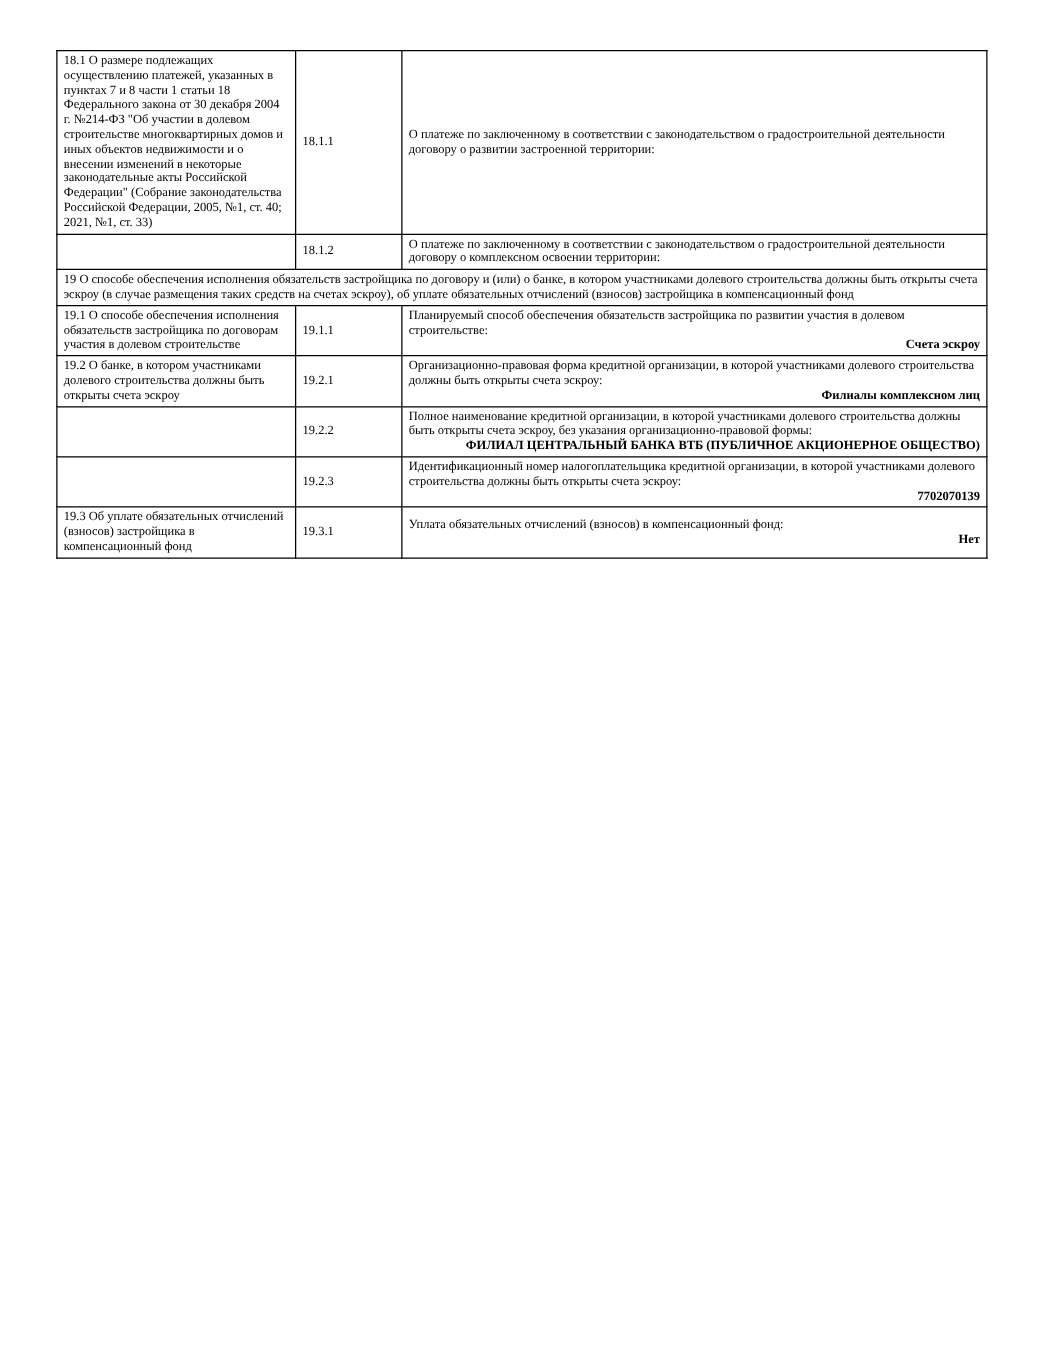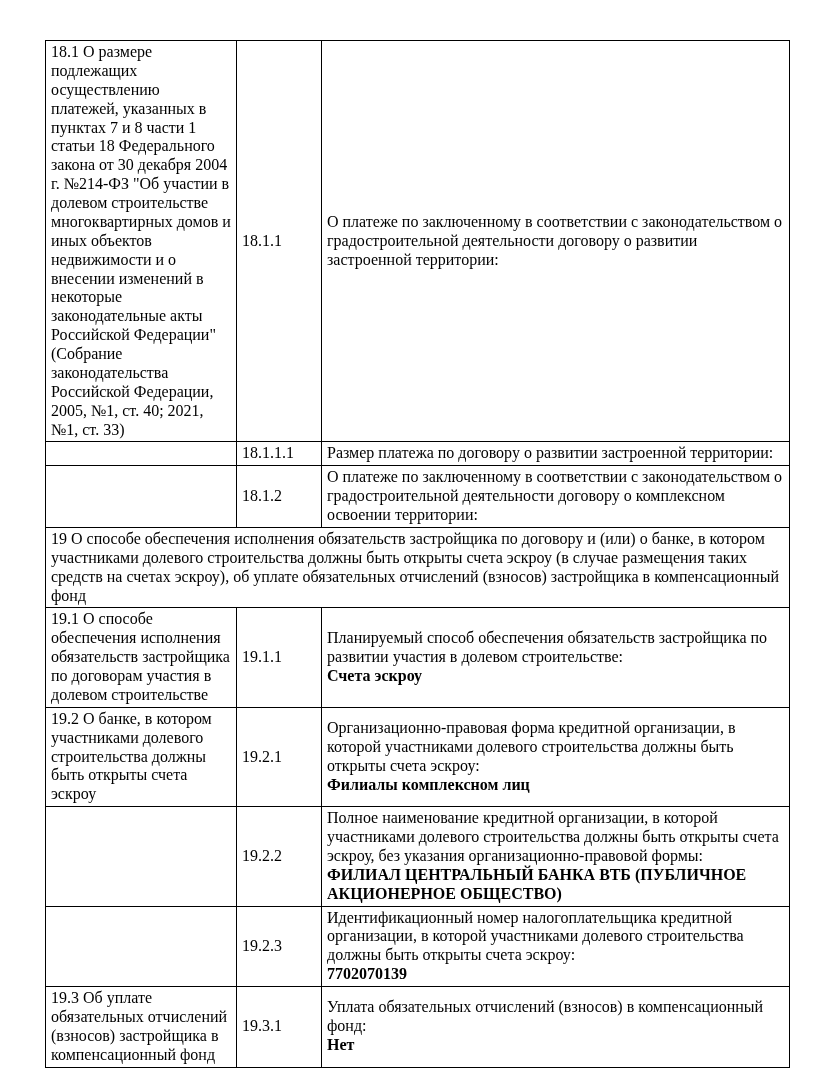--- a/index.html
+++ b/index.html
@@ -13,35 +13,36 @@
     box-sizing: border-box;
     padding: 40px 45px 40px 45px;
     background: #ffffff;
     font-family: "Liberation Serif", serif;
     color: #000000;
   }
   table.decl {
     border-collapse: collapse;
     table-layout: fixed;
     width: 745px;
-    font-size: 16px;
+    font-size: 10px;
     line-height: 1.18;
   }
   table.decl td {
     border: 1px solid #000000;
     padding: 2px 5px;
     vertical-align: middle;
     word-wrap: break-word;
   }
   td.c-label { width: 180px; }
   td.c-code  { width: 74px; }
   td.c-text  { }
   .val {
     font-weight: bold;
     display: block;
+    text-align: right;
   }
   tr.section-row td {
     padding: 2px 5px;
   }
 </style>
 </head>
 <body>
 
 <div class="page">
   <table class="decl">
@@ -49,28 +50,20 @@
 
       <tr>
         <td class="c-label">18.1 О размере подлежащих осуществлению платежей, указанных в пунктах 7 и 8 части 1 статьи 18 Федерального закона от 30 декабря 2004 г. №214-ФЗ "Об участии в долевом строительстве многоквартирных домов и иных объектов недвижимости и о внесении изменений в некоторые законодательные акты Российской Федерации" (Собрание законодательства Российской Федерации, 2005, №1, ст. 40; 2021, №1, ст. 33)</td>
         <td class="c-code">18.1.1</td>
         <td class="c-text">
           <span>О платеже по заключенному в соответствии с законодательством о градостроительной деятельности договору о развитии застроенной территории:</span>
           <span class="val"></span>
         </td>
       </tr>
 
-      <tr>
-        <td class="c-label"></td>
-        <td class="c-code">18.1.1.1</td>
-        <td class="c-text">
-          <span>Размер платежа по договору о развитии застроенной территории:</span>
-          <span class="val"></span>
-        </td>
-      </tr>
 
       <tr>
         <td class="c-label"></td>
         <td class="c-code">18.1.2</td>
         <td class="c-text">
           <span>О платеже по заключенному в соответствии с законодательством о градостроительной деятельности договору о комплексном освоении территории:</span>
           <span class="val"></span>
         </td>
       </tr>
 

